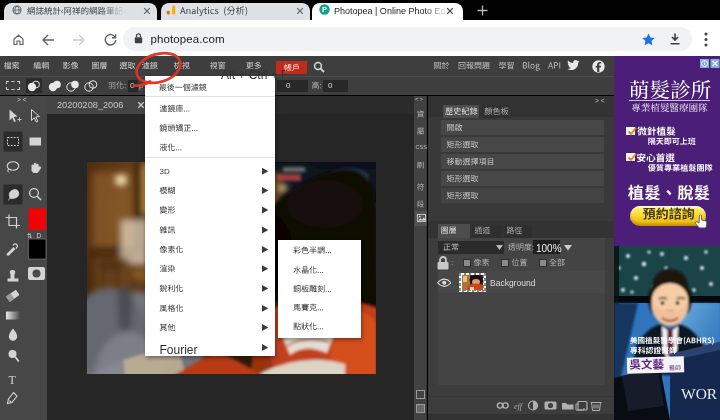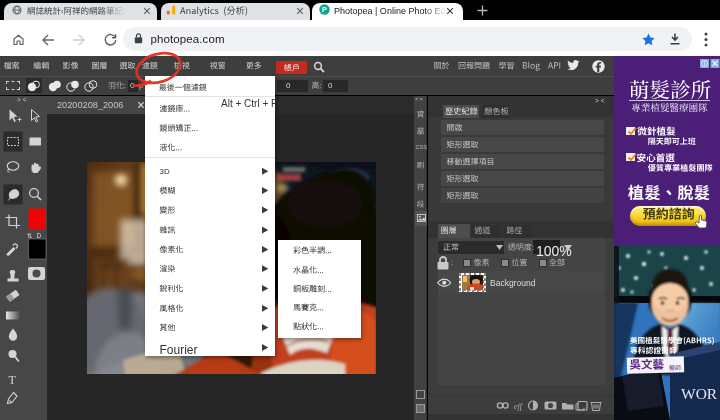--- a/index.html
+++ b/index.html
@@ -271,21 +271,21 @@
     <div class="abs" style="left:428px;top:203.1px;width:190px;height:1px;background:#393939"></div>
     <div class="abs" style="left:428px;top:221px;width:190px;height:17px;background:#333333"></div>
     <div class="abs" style="left:471.6px;top:224.5px;width:29.5px;height:13.5px;background:#2f2f2f"></div>
     <div class="abs" style="left:503.5px;top:224.5px;width:28px;height:13.5px;background:#2f2f2f"></div>
     <div class="abs" style="left:437.6px;top:223.5px;width:32px;height:14.5px;background:#4d4d4d"></div>
     <div class="abs" style="left:438px;top:240.5px;width:66px;height:13px;background:#2b2b2b"></div>
     <svg class="abs" style="left:495.5px;top:245px" width="7" height="5" viewBox="0 0 7 5">
       <path d="M0 0h7L3.5 5z" fill="#bbb"></path>
     </svg>
     <div class="abs" style="left:532.8px;top:240px;width:27.5px;height:13.5px;background:#1f1f1f"></div>
-    <div class="txt" style="left:536px;top:242.5px;font-size:14px;color:#eee">100%</div>
+    <div class="txt" style="left:536px;top:242.5px;font-size:10px;color:#eee">100%</div>
     <svg class="abs" style="left:563.5px;top:245px" width="8" height="5.5" viewBox="0 0 8 5.5">
       <path d="M0 0h8L4 5.5z" fill="#ccc"></path>
     </svg>
     <svg class="abs" style="left:435.5px;top:255.5px" width="14" height="14" viewBox="0 0 14 14">
 <rect x="1.5" y="6" width="11" height="7.5" rx="1" fill="#c8c8c8"></rect>
 <path d="M4 6V4a3 3 0 0 1 6 0V6" fill="none" stroke="#c8c8c8" stroke-width="1.8"></path>
     </svg>
     <div class="txt" style="left:451px;top:258px;font-size:8px;color:#bbb">:</div>
     <div class="abs" style="left:462.6px;top:258.5px;width:8px;height:8px;background:#8a8a8a;border:1px solid #2e2e2e"></div>
     <div class="abs" style="left:500.7px;top:258.5px;width:8px;height:8px;background:#8a8a8a;border:1px solid #2e2e2e"></div>
@@ -400,21 +400,21 @@
 <path d="M53.5 83 L58.5 83 L60 106 L56.5 116 L53 106 Z" fill="#5e1f2c"></path>
 </g>
 <path d="M56 108 L106 96 L106 174 L56 174 Z" fill="#15284e"></path>
 <path d="M56 108 L106 96 L106 104 L56 115 Z" fill="#2c4270"></path>
 <path d="M0 132 L46 121 L56 174 L0 174 Z" fill="#090c12"></path>
 <path d="M8 130 L44 123 L50 160 L14 165 Z" fill="#161c2a"></path>
 <text x="67" y="153" font-size="15.5" fill="#e8eaf2" font-family="Liberation Serif">WOR</text>
 </svg></div>
     <div class="abs" style="left:626.5px;top:356.5px;width:57px;height:15.5px;background:#f5f3f7;transform:rotate(-1.5deg)"></div>
     <div class="abs" style="left:144.5px;top:75.7px;width:130px;height:280.4px;background:#fff;box-shadow:1px 2px 4px rgba(0,0,0,0.4)"></div>
-    <div class="txt" style="left:221px;top:98px;font-size:10px;color:#333">Alt + Ctrl + F</div>
+    <div class="txt" style="left:221px;top:68px;font-size:12px;color:#333">Alt + Ctrl + F</div>
     <div class="abs" style="left:144.5px;top:96.3px;width:130px;height:1px;background:#e2e2e2"></div>
     <div class="abs" style="left:144.5px;top:157px;width:130px;height:1px;background:#e2e2e2"></div>
     <div class="txt" style="left:159.5px;top:166.7px;font-size:8px;color:#333">3D</div>
     <div class="txt" style="left:159.5px;top:343px;font-size:12px;color:#333">Fourier</div>
     <svg class="abs" style="left:260px;top:160px" width="10" height="196" viewBox="0 0 10 196">
       <path d="M2 7.85 L8.3 11.25 L2 14.65 Z" fill="#3a3a3a"></path>
       <path d="M2 27.1 L8.3 30.5 L2 33.9 Z" fill="#3a3a3a"></path>
       <path d="M2 46.6 L8.3 50 L2 53.4 Z" fill="#3a3a3a"></path>
       <path d="M2 66.6 L8.3 70 L2 73.4 Z" fill="#3a3a3a"></path>
       <path d="M2 86.1 L8.3 89.5 L2 92.9 Z" fill="#3a3a3a"></path>

